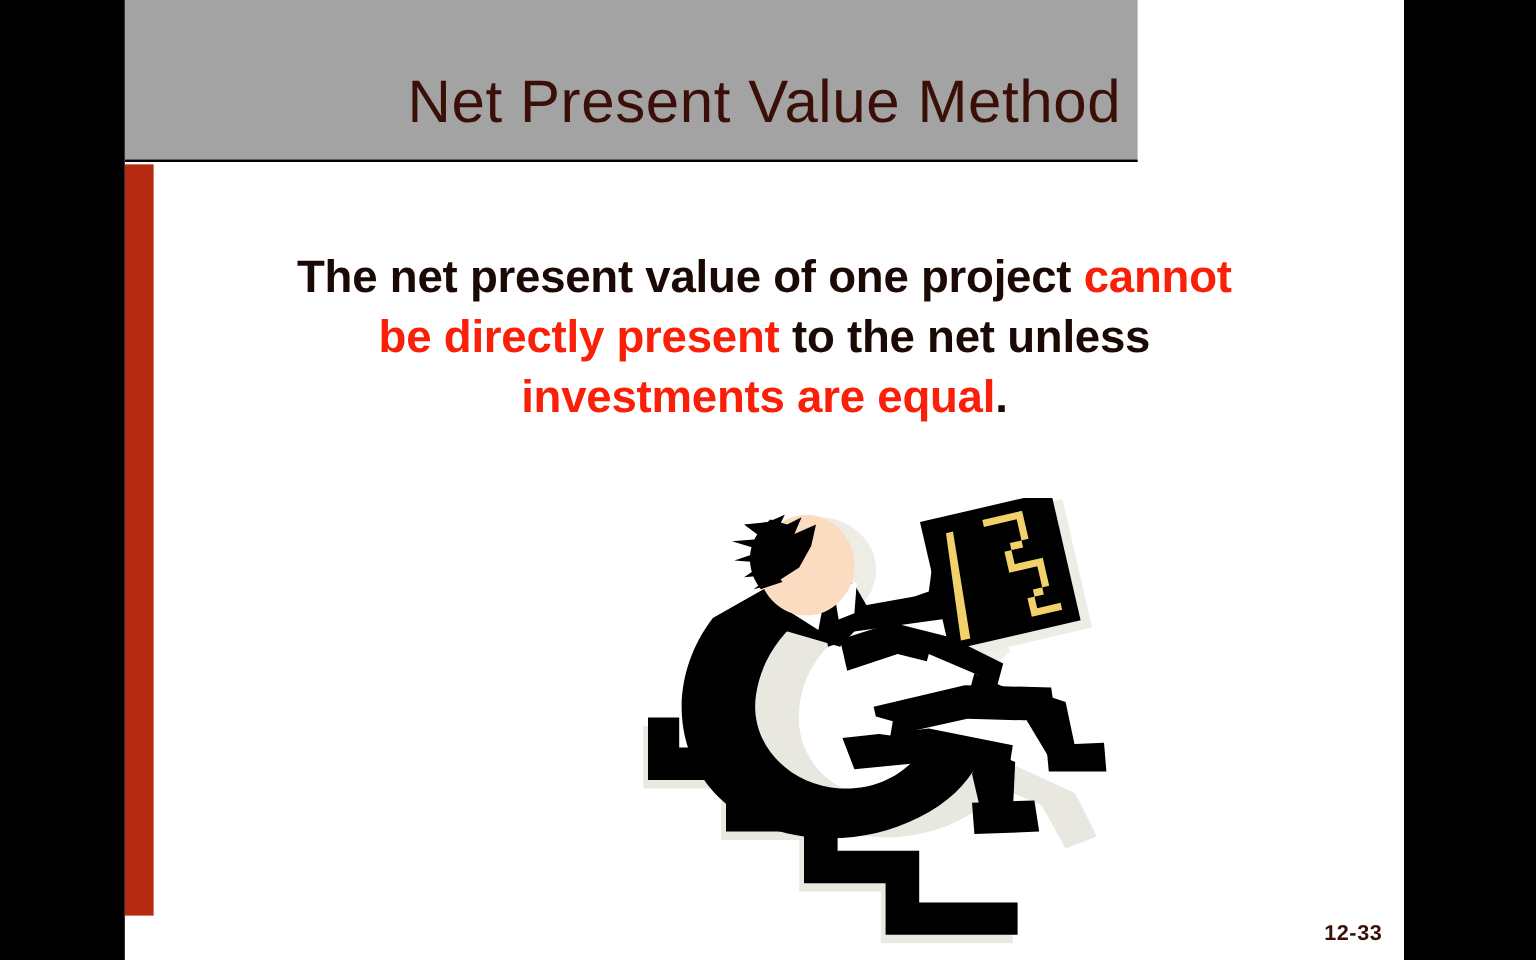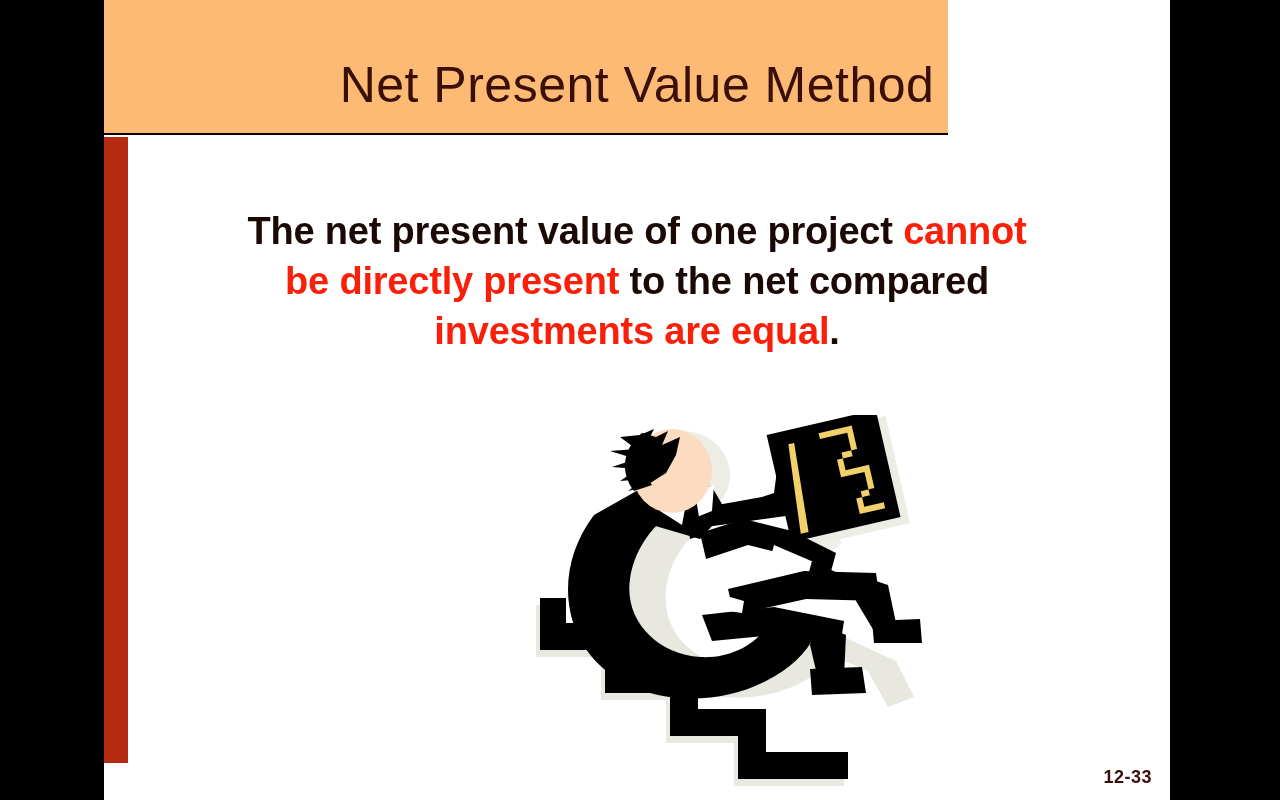--- a/index.html
+++ b/index.html
@@ -34,21 +34,21 @@
     overflow: hidden;
   }
 
   
   #header-banner {
     position: absolute;
     left: 0;
     top: 0;
     width: 844px;
     height: 135px;
-    background: #fdba74;
+    background: #a3a3a3;
     border-bottom: 2px solid #000000;
     box-sizing: border-box;
   }
   #slide-title {
     position: absolute;
     left: 0;
     top: 60px;
     width: 1066px;
     text-align: center;
     font-family: "Liberation Sans", sans-serif;
@@ -121,21 +121,21 @@
       <div id="slide-title">Net Present Value Method</div>
     </div>
 
     <div id="accent-bar"></div>
 
     <div id="body-text">
       <span class="ln">
         <span>The net present value of one project </span><span class="hl">cannot</span>
       </span>
       <span class="ln">
-        <span class="hl">be directly present</span><span> to the net compared</span>
+        <span class="hl">be directly present</span><span> to the net unless</span>
       </span>
       <span class="ln">
         <span class="hl">investments are equal</span><span>.</span>
       </span>
     </div>
 
     <div id="clipart">
       <svg viewBox="0 0 500 385" xmlns="http://www.w3.org/2000/svg">
 
         <g>

